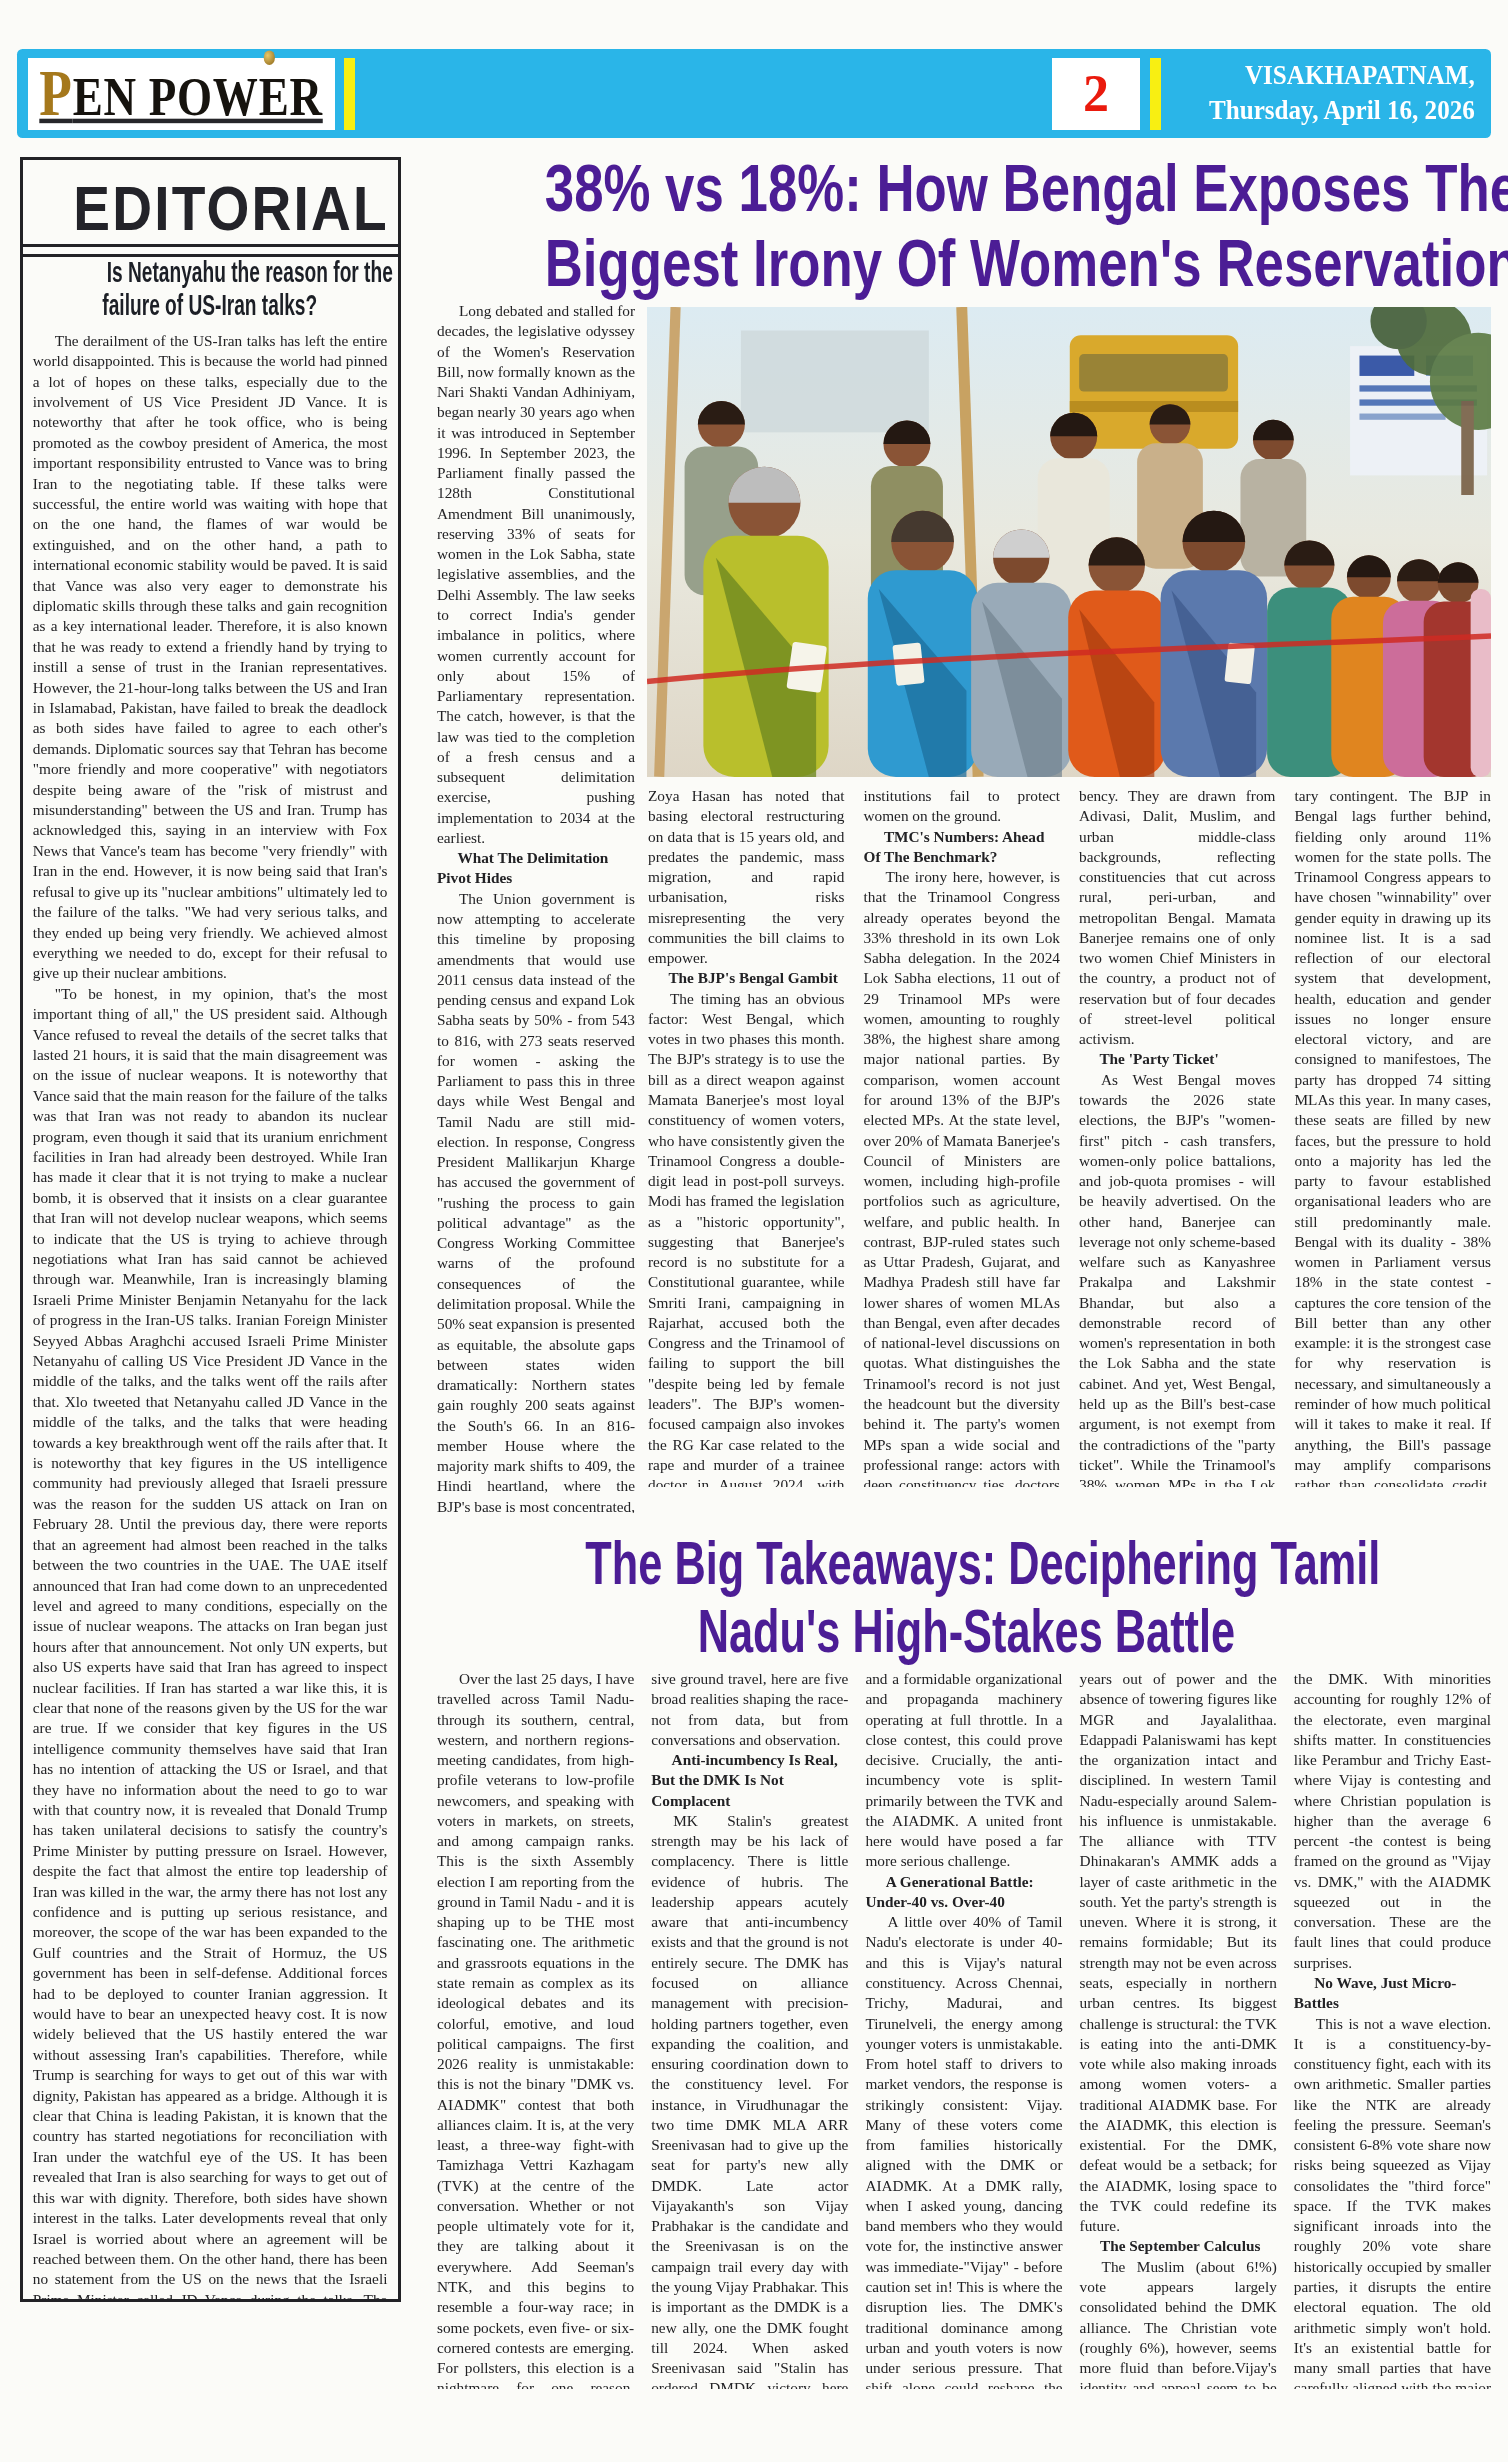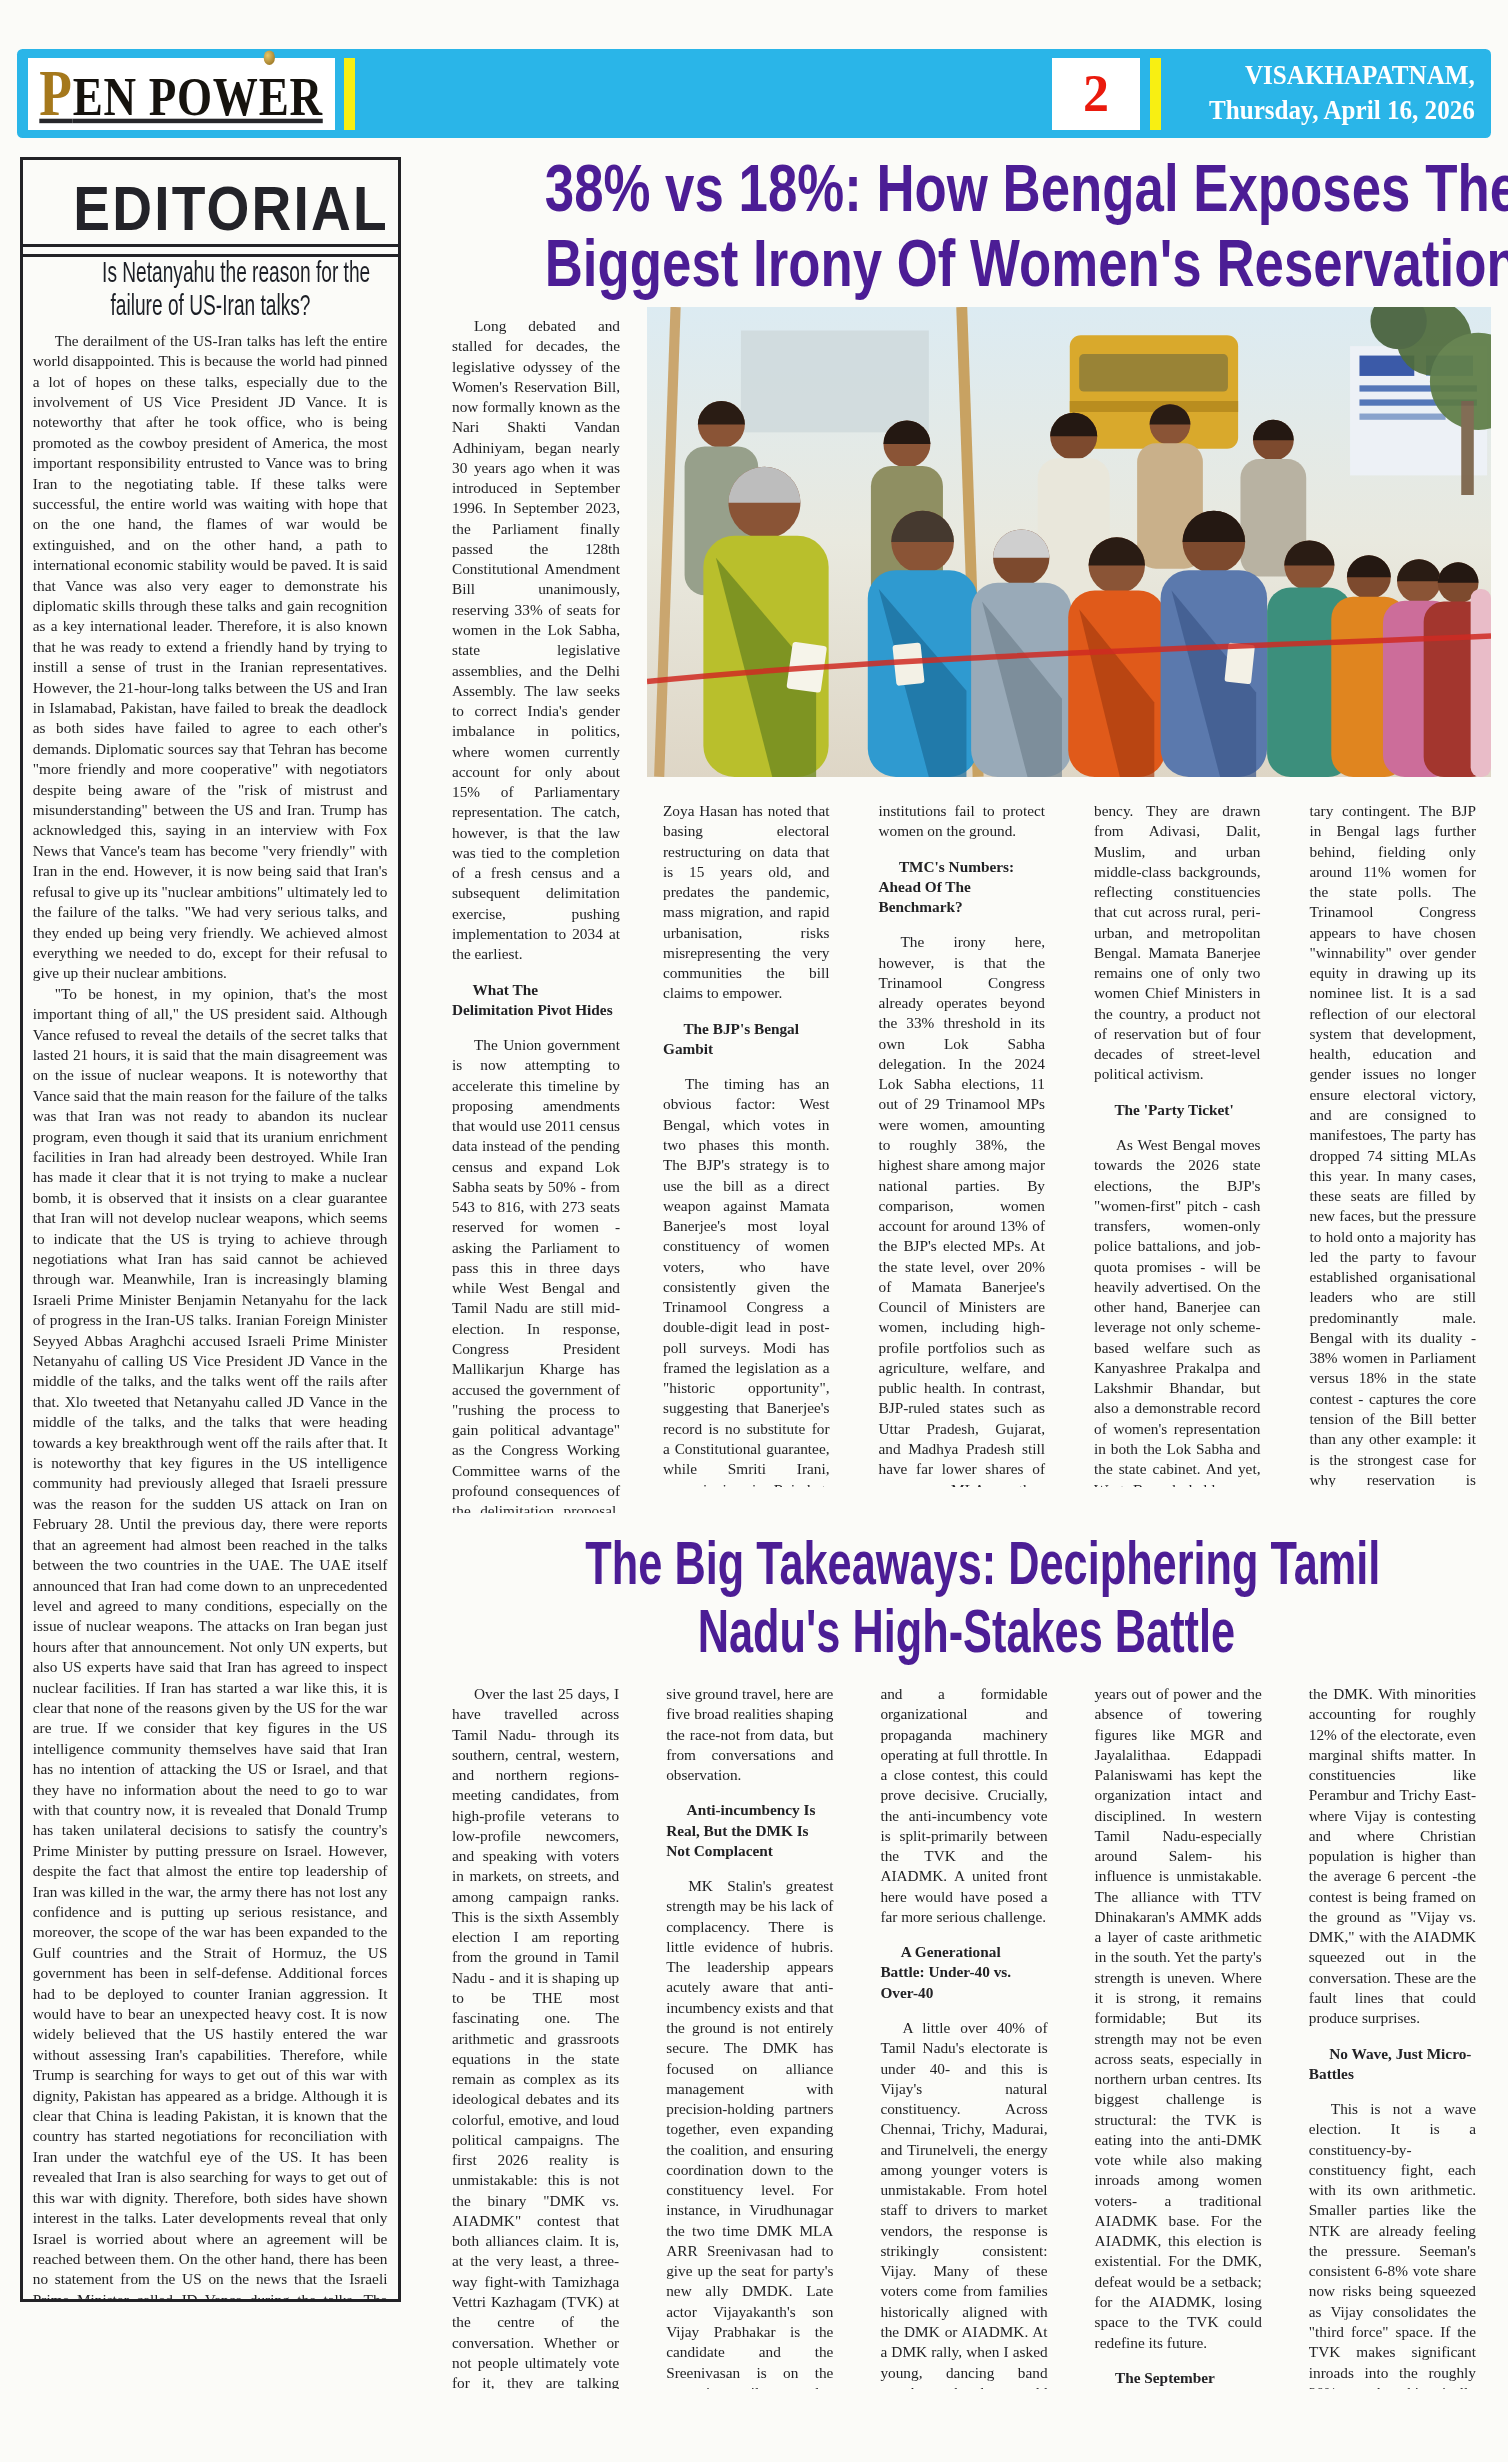--- a/index.html
+++ b/index.html
@@ -26,41 +26,41 @@
   .dateline { position:absolute; right:15.7px; top:9.4px; text-align:right; color:#ffffff;
     font-weight:bold; font-size:27px; line-height:1.3; transform:scaleX(.93); transform-origin:100% 0; white-space:nowrap; }
   
   .ed-title-box { position:absolute; left:19.6px; top:157px; width:381px; height:100px;
     border:3.9px solid #222226; box-sizing:border-box; display:flex; align-items:center; justify-content:flex-end; }
   .ed-title { margin:0; font-family:"Liberation Sans", sans-serif; font-weight:bold; font-size:58px;
     letter-spacing:2.3px; color:#232329; transform:scale(.95,1.08); white-space:nowrap; }
   .ed-body-box { position:absolute; left:19.6px; top:244px; width:381px; height:2058px;
     border:3.9px solid #222226; box-sizing:border-box; padding:7.8px 10.2px; overflow:hidden; }
   .ed-headline { margin:1.6px 0 9.4px 0; text-align:center; font-family:"Liberation Sans", sans-serif;
-    font-weight:normal; color:#1c1f26; font-size:29px; line-height:1.12; }
+    font-weight:bold; color:#1c1f26; font-size:29px; line-height:1.12; }
   .ed-headline .cond { display:inline-block; transform:scaleX(.66); transform-origin:center; white-space:nowrap; }
   .bodytext { font-size:15.3px; line-height:1.335; text-align:justify; color:#222225; }
   .bodytext p { margin:0; }
   .indent { text-indent:22px; }
   .subhead { font-weight:bold; text-indent:20.4px; text-align:left; }
   
   .big-hl { position:absolute; margin:16px; text-align:center; font-family:"Liberation Sans", sans-serif;
     font-weight:bold; color:#4c1d95; }
   .hl-line { display:block; }
   .hl-line .cond { display:inline-block; white-space:nowrap; transform-origin:center; }
   .bengal-hl { left:407px; top:135px; width:1086px; font-size:66px; line-height:1.13; }
   .bengal-hl .cond { transform:scaleX(.8); }
   .tn-hl { left:407px; top:1513px; width:1086px; font-size:61px; line-height:1.12; }
   .tn-hl .cond { transform:scaleX(.71); }
   
   .photo { position:absolute; left:647px; top:307px; width:844px; height:470px; overflow:hidden; background:#dfe9ec; }
   .photo svg { display:block; width:100%; height:100%; }
   
   .col { font-size:15.3px; line-height:1.325; text-align:justify; color:#222225; }
-  .col p { margin:15px; }
+  .col p { margin:0; }
   .b-col1 { position:absolute; left:437px; top:301px; width:198px; height:1212px; overflow:hidden; }
   .b-cols { position:absolute; left:648px; top:786px; width:843px; height:701px; display:flex; gap:19px; overflow:hidden; }
   .b-cols .col { flex:1 1 0; }
   .tn-cols { position:absolute; left:437px; top:1669px; width:1054px; height:720px; display:flex; gap:17px; overflow:hidden; }
   .tn-cols .col { flex:1 1 0; }
 </style>
 </head>
 <body>
 
 <div class="page">

